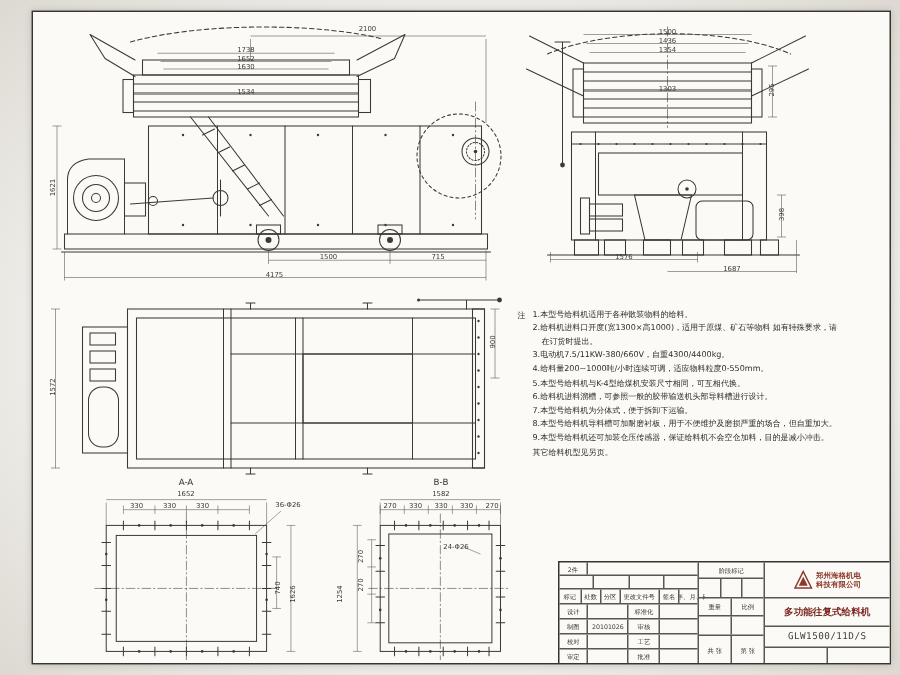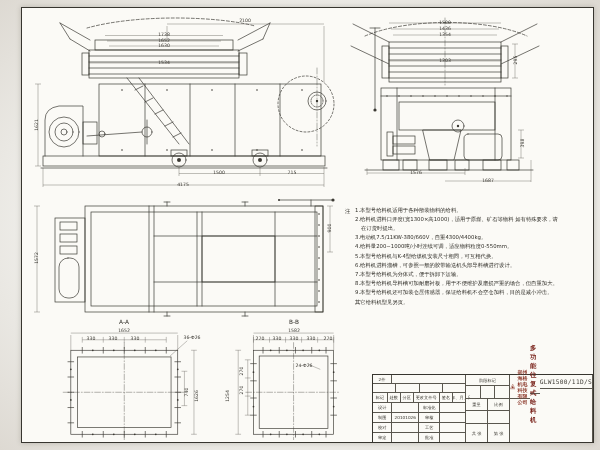--- a/index.html
+++ b/index.html
@@ -16,21 +16,21 @@
   .notes{position:absolute;left:324px;top:198px;width:214px;font-size:5.35px;line-height:1.63;color:#2f2d27}
   .note-marker{position:absolute;left:-1px;top:1px}
   .notes-list{padding-left:9px}
   .note-line{padding-left:6px;text-indent:-6px;margin-bottom:.5px}
   
   .titleblock{position:absolute;right:0;bottom:0;width:220px;height:67px;background:#fbfaf6;
               border-left:1px solid #37352f;border-top:1px solid #37352f;display:flex;
               font-size:4.2px;color:#35332c}
   .tb-left{width:92px;display:flex;flex-direction:column;border-right:.5px solid #5a574f}
   .tb-mid{width:43px;display:flex;flex-direction:column;border-right:.5px solid #5a574f}
-  .tb-right{flex:1;display:flex;flex-direction:row}
+  .tb-right{flex:1;display:flex;flex-direction:column}
   .tb-row{display:flex;border-bottom:.5px solid #5a574f}
   .tb-row:last-child{border-bottom:none}
   .tb-cell{border-right:.5px solid #5a574f;display:flex;align-items:center;justify-content:center;
            overflow:hidden;white-space:nowrap;flex:1}
   .tb-cell:last-child{border-right:none}
   .tb-row.small{height:8px}
   .tb-row.rev{height:9px}
   .rev .tb-cell{flex:none}
   .rev-c1{width:15%}.rev-c2{width:13%}.rev-c3{width:13%}.rev-c4{width:27%}.rev-c5{width:14%}.rev-c6{width:18%}
   .corner-cell{flex:none;width:18px}

